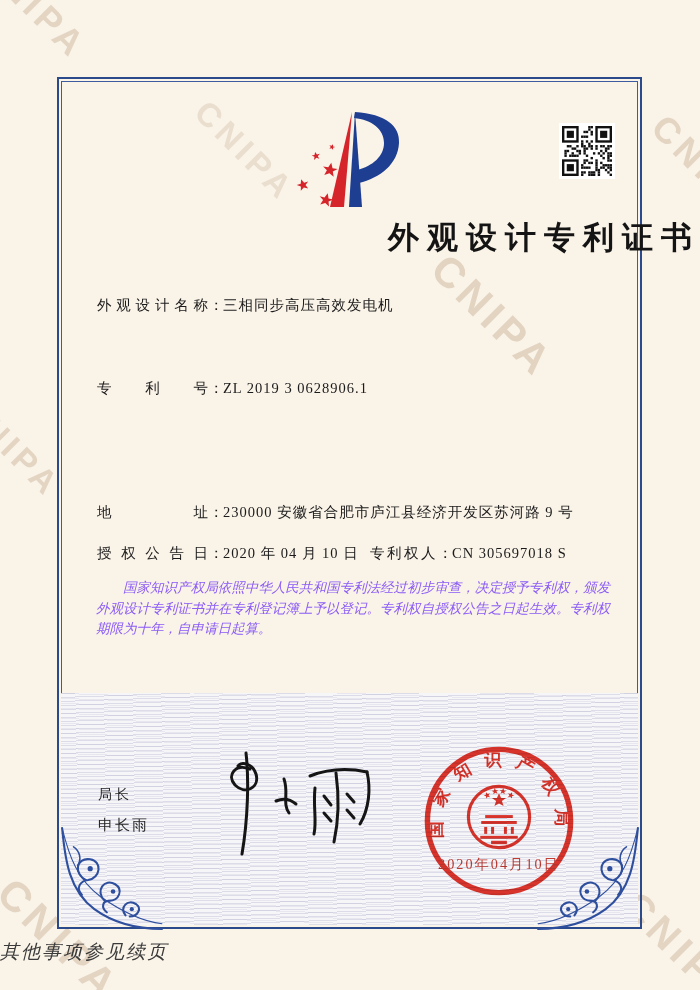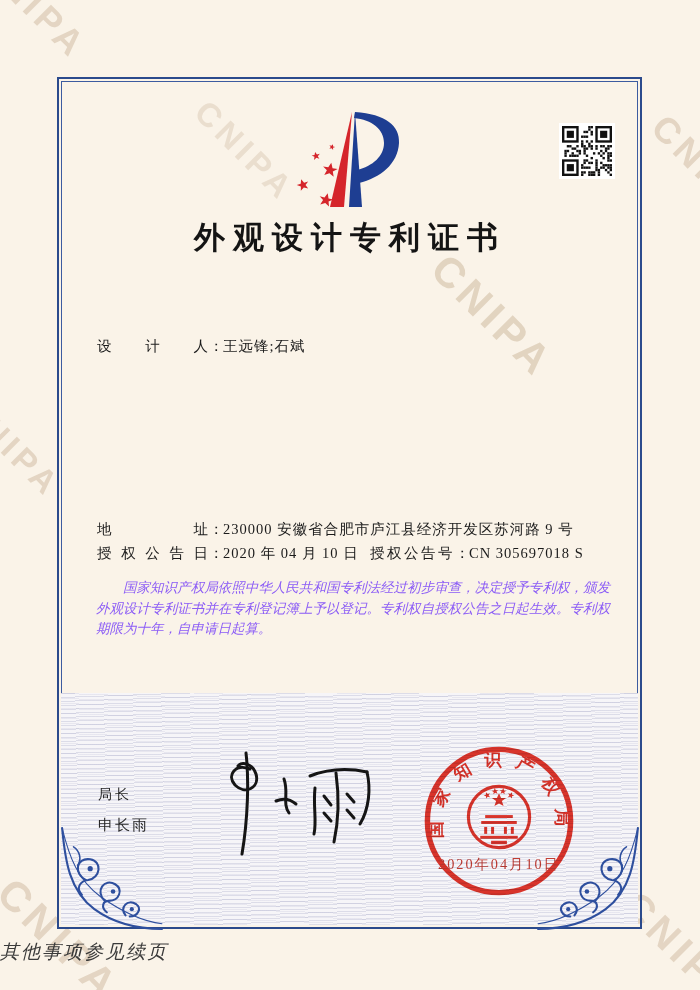--- a/index.html
+++ b/index.html
@@ -44,21 +44,21 @@
   .cert-no{
     position:absolute;z-index:3;left:97px;top:117px;
     font-size:13.5px;letter-spacing:2px;color:#1e1e1e;
   }
   .logo{position:absolute;z-index:3;left:286px;top:110px;width:120px;height:100px;}
   .qr{
     position:absolute;z-index:3;left:559px;top:123px;width:56px;height:56px;
     background:#fff;display:flex;align-items:center;justify-content:center;
   }
   .title{
-    position:absolute;z-index:3;left:0;right:0;top:217px;text-align:center;
+    position:absolute;z-index:3;left:0;right:0;top:217px;text-align:right;
     font-size:31px;font-weight:700;letter-spacing:8px;color:#141414;
   }
   
   .frow{position:absolute;z-index:3;left:97px;width:520px;font-size:14.5px;color:#1b1b1b;}
   .flabel{
     display:inline-block;width:112px;vertical-align:top;
     text-align:justify;text-align-last:justify;text-justify:inter-character;
     letter-spacing:1px;
   }
   .fcolon{display:inline-block;width:14px;}
@@ -266,30 +266,33 @@
           <rect x="28.799999999999997" y="48" width="2.4" height="2.4" fill="#111"></rect>
           <rect x="31.2" y="48" width="2.4" height="2.4" fill="#111"></rect>
           <rect x="36" y="48" width="2.4" height="2.4" fill="#111"></rect>
           <rect x="48" y="48" width="2.4" height="2.4" fill="#111"></rect>
         </g>
       </svg>
   </div>
 
   <div class="title">外观设计专利证书</div>
 
-  <div class="frow" style="top:337px">
-    <span class="flabel">设计人</span><span class="fcolon">：</span><span class="fvalue">王远锋;石斌</span>
-  </div>
-  <div class="frow" style="top:520px">
+  <div class="frow" style="top:296px">
+    <span class="flabel">外观设计名称</span><span class="fcolon">：</span><span class="fvalue">三相同步高压高效发电机</span>
+  </div>
+  <div class="frow" style="top:379px">
+    <span class="flabel">专利号</span><span class="fcolon">：</span><span class="fvalue">ZL 2019 3 0628906.1</span>
+  </div>
+  <div class="frow" style="top:503px">
     <span class="flabel">地址</span><span class="fcolon">：</span><span class="fvalue">230000 安徽省合肥市庐江县经济开发区苏河路 9 号</span>
   </div>
   <div class="frow" style="top:544px">
     <span class="flabel">授权公告日</span><span class="fcolon">：</span><span class="fvalue">2020 年 04 月 10 日</span>
     <span class="grant-pair">
-      <span class="glabel">授权公告号</span><span class="fcolon">：</span><span class="fvalue">CN 305697018 S</span>
+      <span class="glabel">专利权人</span><span class="fcolon">：</span><span class="fvalue">CN 305697018 S</span>
     </span>
   </div>
 
   <div class="paras">
     <p>国家知识产权局依照中华人民共和国专利法经过初步审查，决定授予专利权，颁发外观设计专利证书并在专利登记簿上予以登记。专利权自授权公告之日起生效。专利权期限为十年，自申请日起算。</p>
   </div>
 
   <div class="sig-title">局长</div>
   <div class="sig-name">申长雨</div>
   <svg class="sig-hand" viewBox="0 0 190 110">

